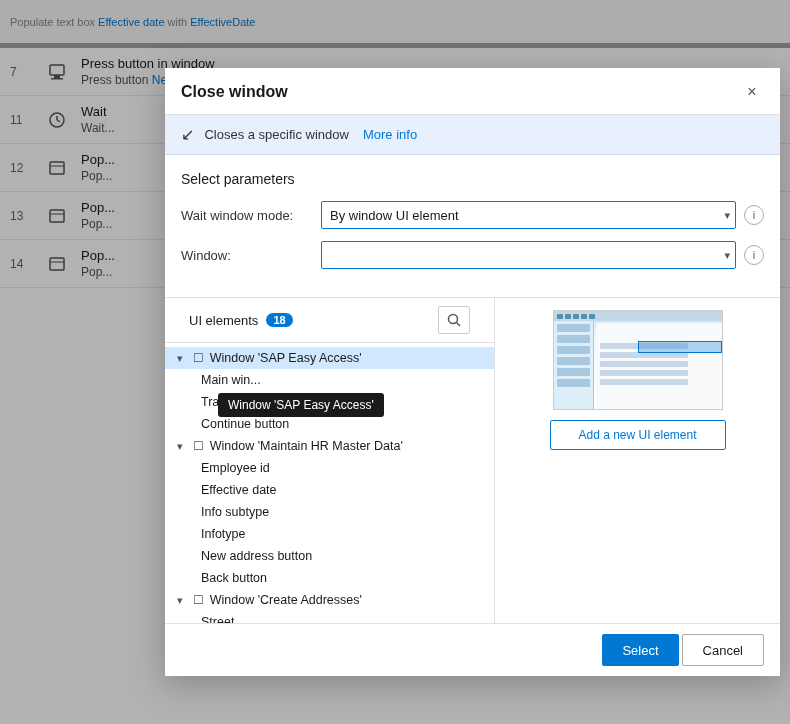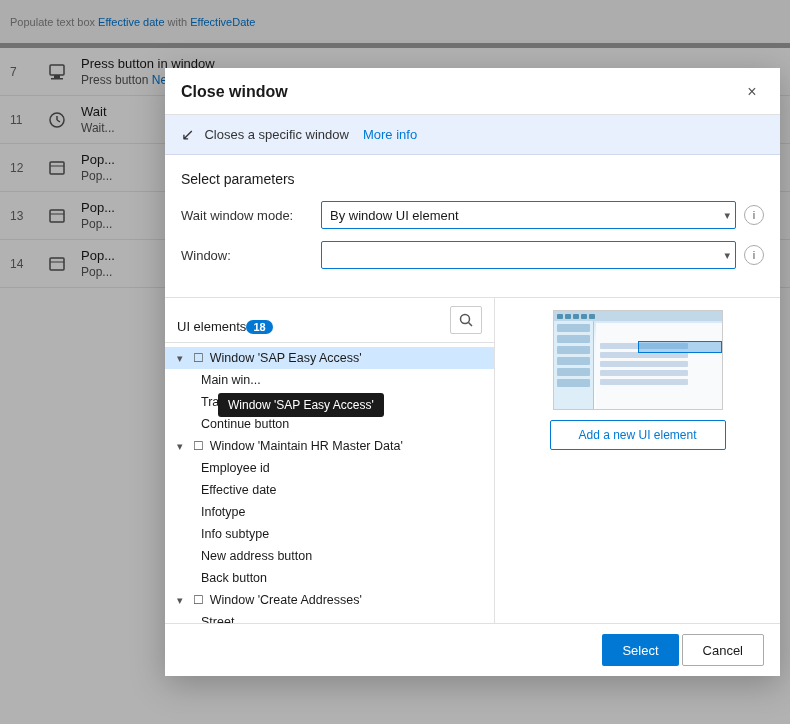--- a/index.html
+++ b/index.html
@@ -216,22 +216,23 @@
 
     
     .ui-elements-panel {
       width: 330px;
       border-right: 1px solid #e0e0e0;
       flex-shrink: 0;
     }
 
     .ui-elements-header {
       display: flex;
-      align-items: flex-end;
-      padding: 8px 12px;
+      align-items: center;
+      padding: 8px 24px;
+      gap: 8px;
       border-bottom: 1px solid #e0e0e0;
     }
 
     .ui-elements-label {
       font-size: 13px;
       font-weight: 500;
       color: #1a1a1a;
     }
 
     .ui-count-badge {
@@ -613,24 +614,24 @@
           <span class="item-icon">☐</span>
           <span>Window 'Maintain HR Master Data'</span>
         </div>
         <div class="tree-item child">
           <span>Employee id</span>
         </div>
         <div class="tree-item child">
           <span>Effective date</span>
         </div>
         <div class="tree-item child">
+          <span>Info subtype</span>
+        </div>
+        <div class="tree-item child">
           <span>Infotype</span>
-        </div>
-        <div class="tree-item child">
-          <span>Info subtype</span>
         </div>
         <div class="tree-item child">
           <span>New address button</span>
         </div>
         <div class="tree-item child">
           <span>Back button</span>
         </div>
 
         <div class="tree-item group">
           <span class="expand-icon">▾</span>

